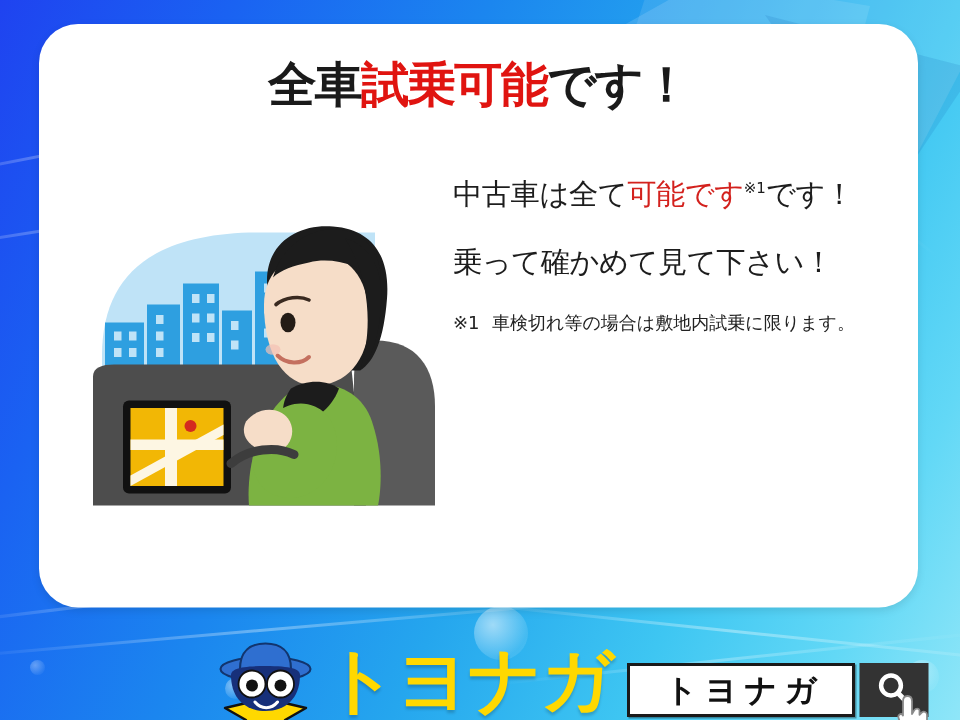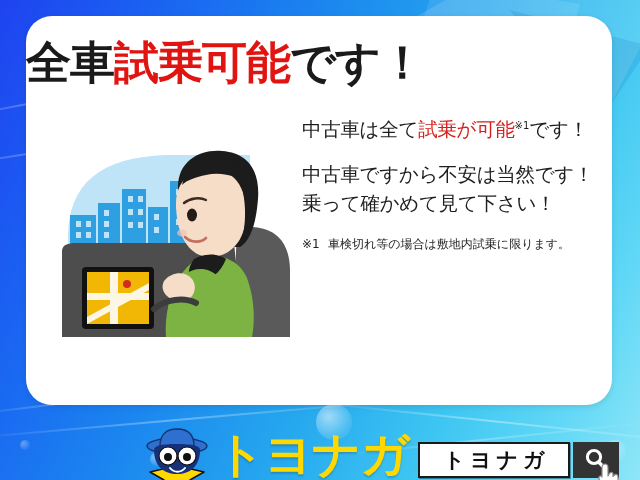--- a/index.html
+++ b/index.html
@@ -66,22 +66,22 @@
     left:26px; top:16px; width:586px; height:389px;
     background:#ffffff;
     border-radius:26px;
     box-shadow:0 2px 6px rgba(0,0,0,.10);
     overflow:hidden;
   }
 
   .headline {
     position:absolute;
     left:0; right:0; top:24px;
-    text-align:left;
-    font-size:45px;
+    text-align:center;
+    font-size:32px;
     font-weight:bold;
     letter-spacing:-1px;
     color:#1a1a1a;
     white-space:nowrap;
     line-height:1;
   }
   .headline .hl { color:#e01410; }
 
   
   .illo {
@@ -267,23 +267,22 @@
 
       <path d="M118 150 C126 132 142 124 156 130 C170 136 174 154 168 170 C162 186 146 194 132 190 C116 186 110 168 118 150 Z" fill="#7cb342"></path>
 
       <path d="M110 140 C118 130 132 130 138 138 C144 146 140 158 130 160 C118 162 104 152 110 140 Z" fill="#f6ddc8"></path>
 
       <path d="M100 168 C112 158 130 156 142 162" stroke="#3d3d3d" stroke-width="6" fill="none" stroke-linecap="round"></path>
     </svg>
   </div>
 
   <div class="copy">
-    <p class="para"><span>中古車は全て</span><span class="red">試乗が可能</span><sup class="note">※1</sup><span>です！</span></p>
-
-    <p>中古車ですから不安は当然です！</p>
+    <p class="para"><span>中古車は全て</span><span class="red">可能です</span><sup class="note">※1</sup><span>です！</span></p>
+
     <p class="para">乗って確かめて見て下さい！</p>
 
 
     <div class="fine"><span class="mk">※1</span><span>車検切れ等の場合は敷地内試乗に限ります。</span></div>
   </div>
 </div>
 
 <div class="bar">
 
   <div class="mascot">

